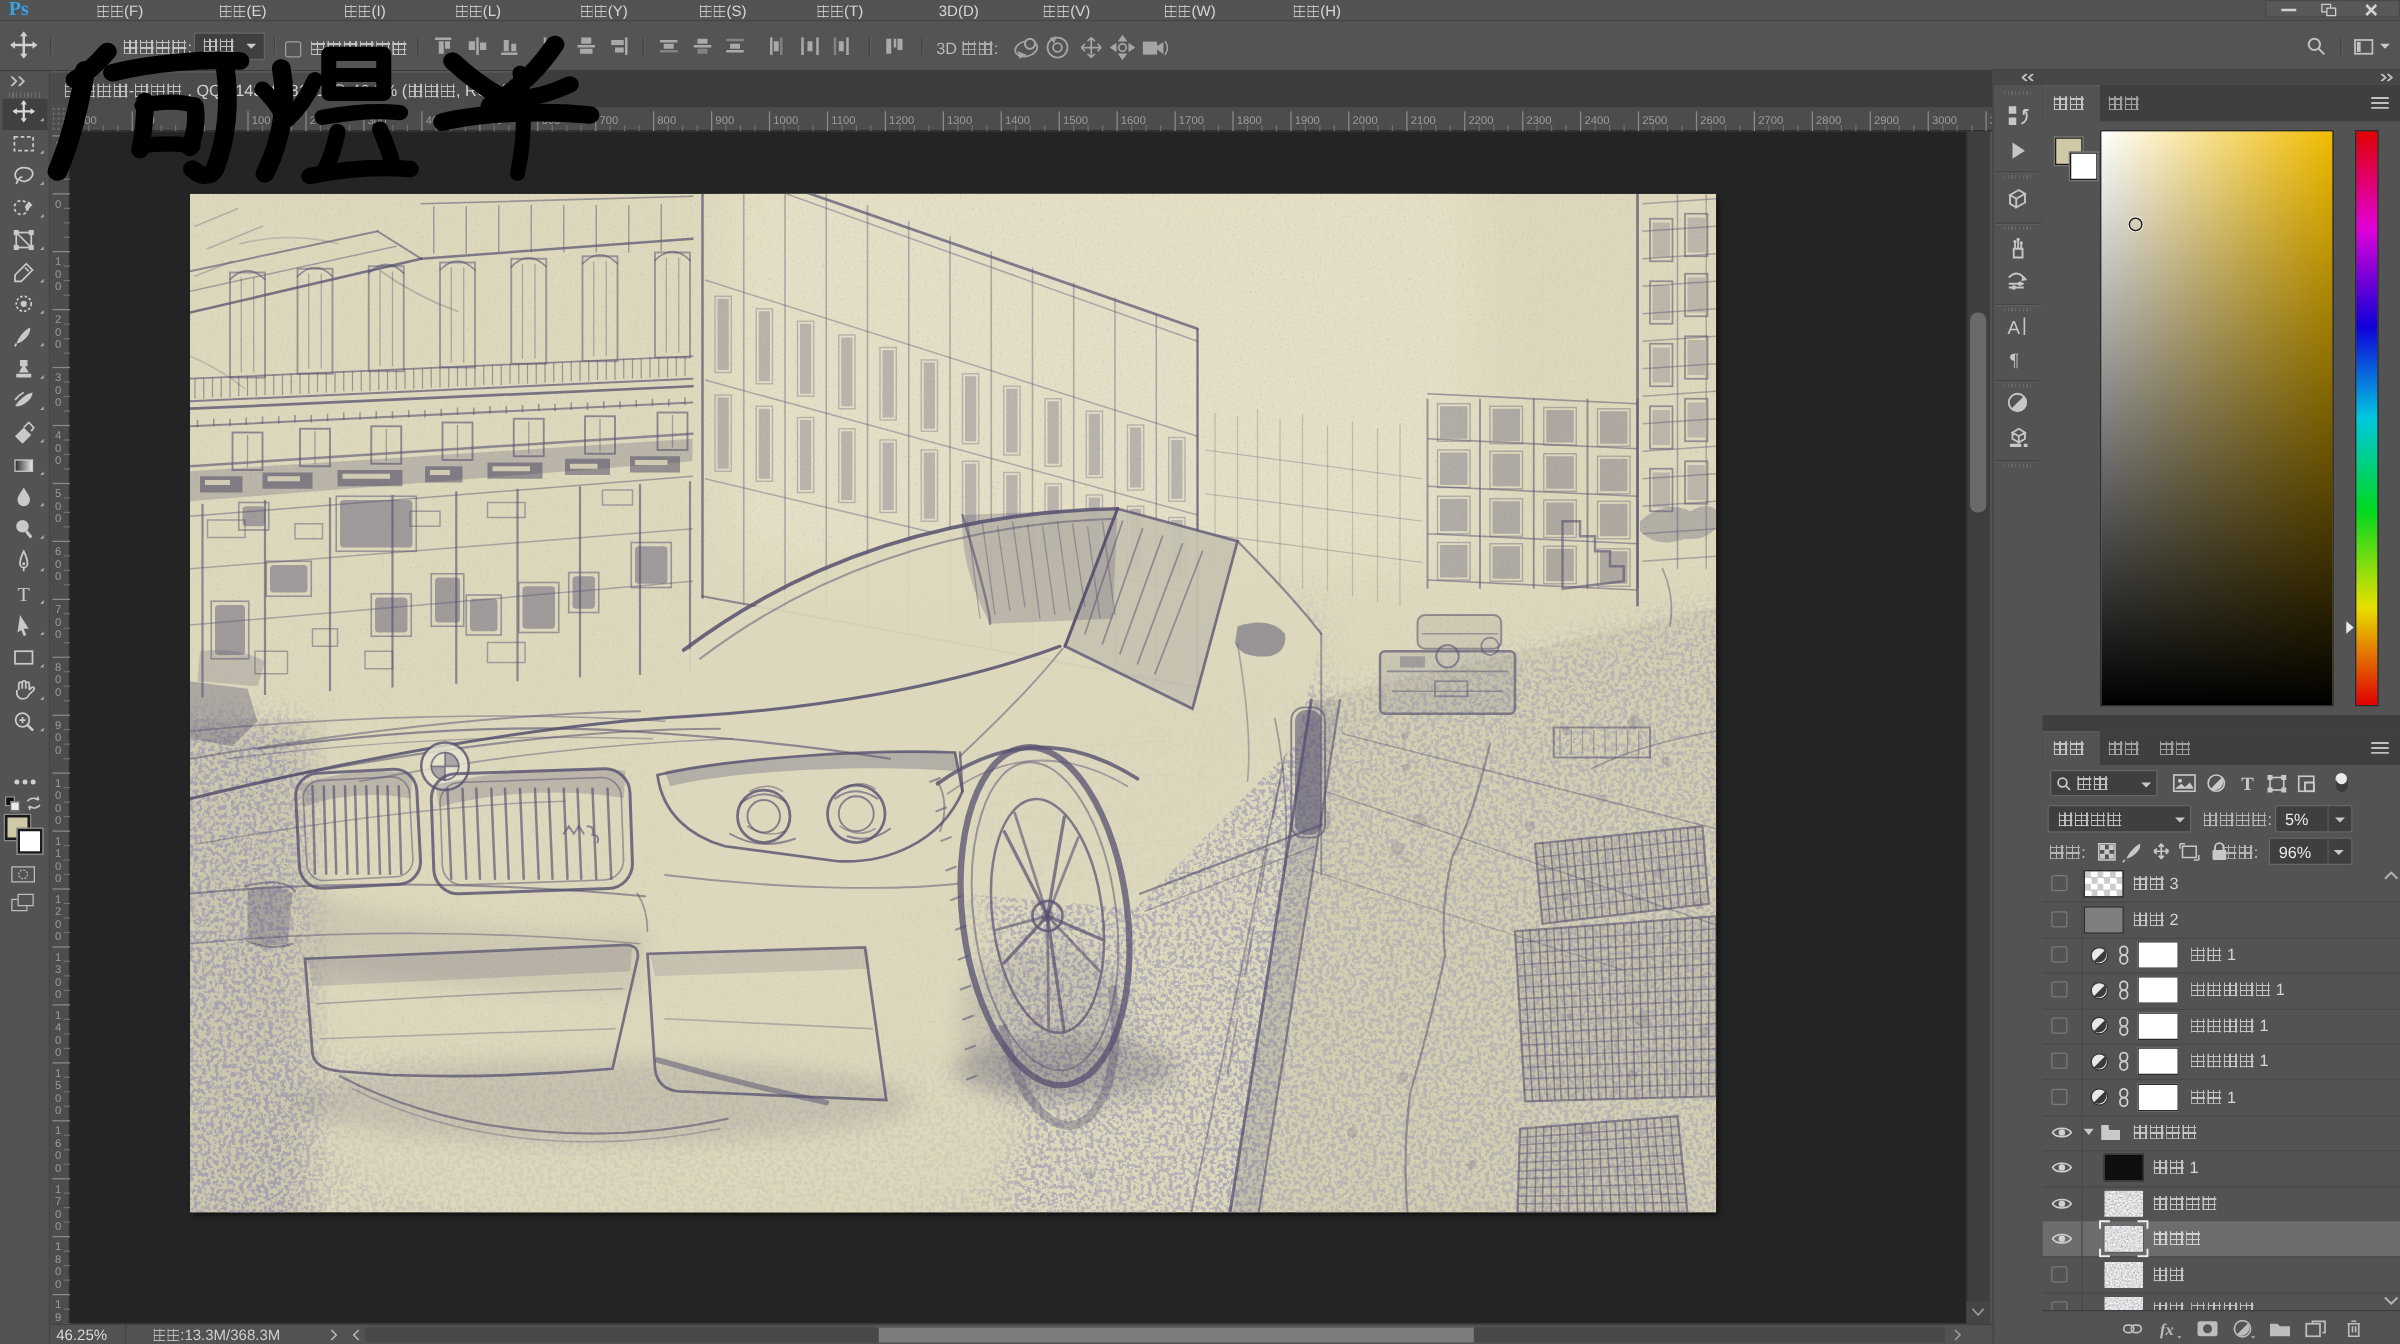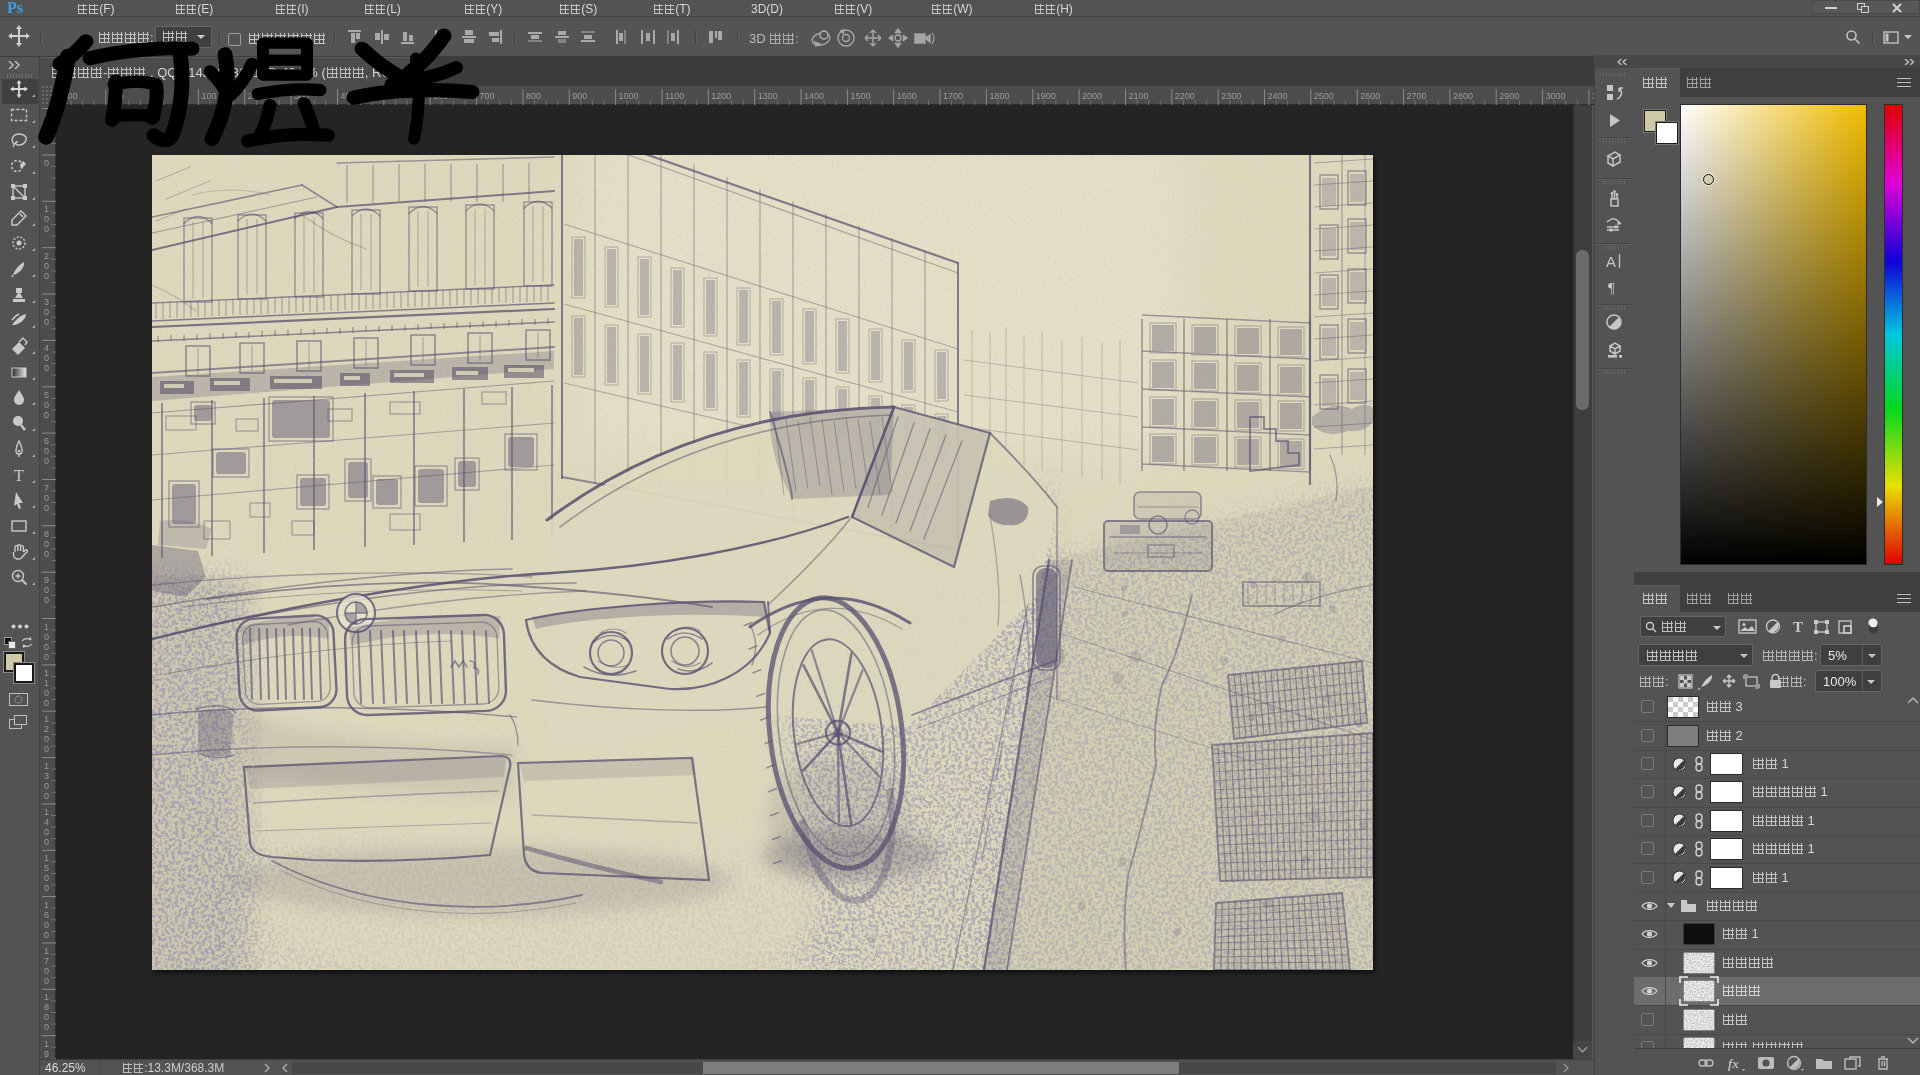--- a/index.html
+++ b/index.html
@@ -1502,21 +1502,21 @@
       <path d="M23 14 C26 8 30 4 34 2 C35 5 32 10 26 13 Z"></path>
       <path d="M22 15 l-2 2" stroke="#c9c9c9" stroke-width="1.2"></path>
       <path d="M51 2 v12 M45 8 h12 M51 2 l-2 2.5 M51 2 l2 2.5 M51 14 l-2 -2.5 M51 14 l2 -2.5 M45 8 l2.5 -2 M45 8 l2.5 2 M57 8 l-2.5 -2 M57 8 l-2.5 2" stroke="#c9c9c9" stroke-width="1.3" fill="none"></path>
       <rect x="68" y="4" width="11" height="9" fill="none" stroke="#c9c9c9" stroke-width="1.2"></rect>
       <path d="M66 2 l4 0 M66 2 l0 4 M81 15 l-4 0 M81 15 l0 -4" stroke="#c9c9c9" stroke-width="1.2"></path>
       <rect x="92" y="7" width="11" height="8" rx="1"></rect>
       <path d="M94 7 V5 a3.5 3.5 0 0 1 7 0 V7" fill="none" stroke="#c9c9c9" stroke-width="1.5"></path>
     </svg>
     <div class="abs txt" style="left:143px;top:102px;color:#c6c6c6"><i class="c"></i><i class="c"></i>:</div>
     <div class="abs" style="left:181px;top:98px;width:67px;height:22px;background:#3f3f3f;border:1px solid #666;border-radius:2px">
-      <div class="abs" style="left:7px;top:3px;color:#e8e8e8;font-size:13px">100%</div>
+      <div class="abs" style="left:7px;top:3px;color:#e8e8e8;font-size:13px">96%</div>
       <div class="abs" style="left:46px;top:0;width:1px;height:20px;background:#5a5a5a"></div>
       <div class="chev" style="left:51px;top:9px"></div>
     </div>
   </div>
 <div class="abs" style="left:1634px;top:693px;width:286px;height:355px;background:#535353;overflow:hidden">
     <div class="abs" style="left:0;top:28.4px;width:286px;height:1px;background:#494949"></div>
     <div class="abs" style="left:7px;top:7px;width:13px;height:13px;border:1px solid #7a7a7a;border-radius:2px"></div>
     <div class="abs" style="left:31px;top:0px;width:1px;height:28px;background:#494949"></div>
     <div class="abs" style="left:33px;top:3px;width:32px;height:22px;border:1px solid #2a2a2a;background:repeating-conic-gradient(#ffffff 0 25%,#cbcbcb 0 50%) 0 0/10px 10px"></div>
     <div class="abs txt" style="left:72px;top:6px;color:#d6d6d6"><i class="c"></i><i class="c"></i> 3</div>

